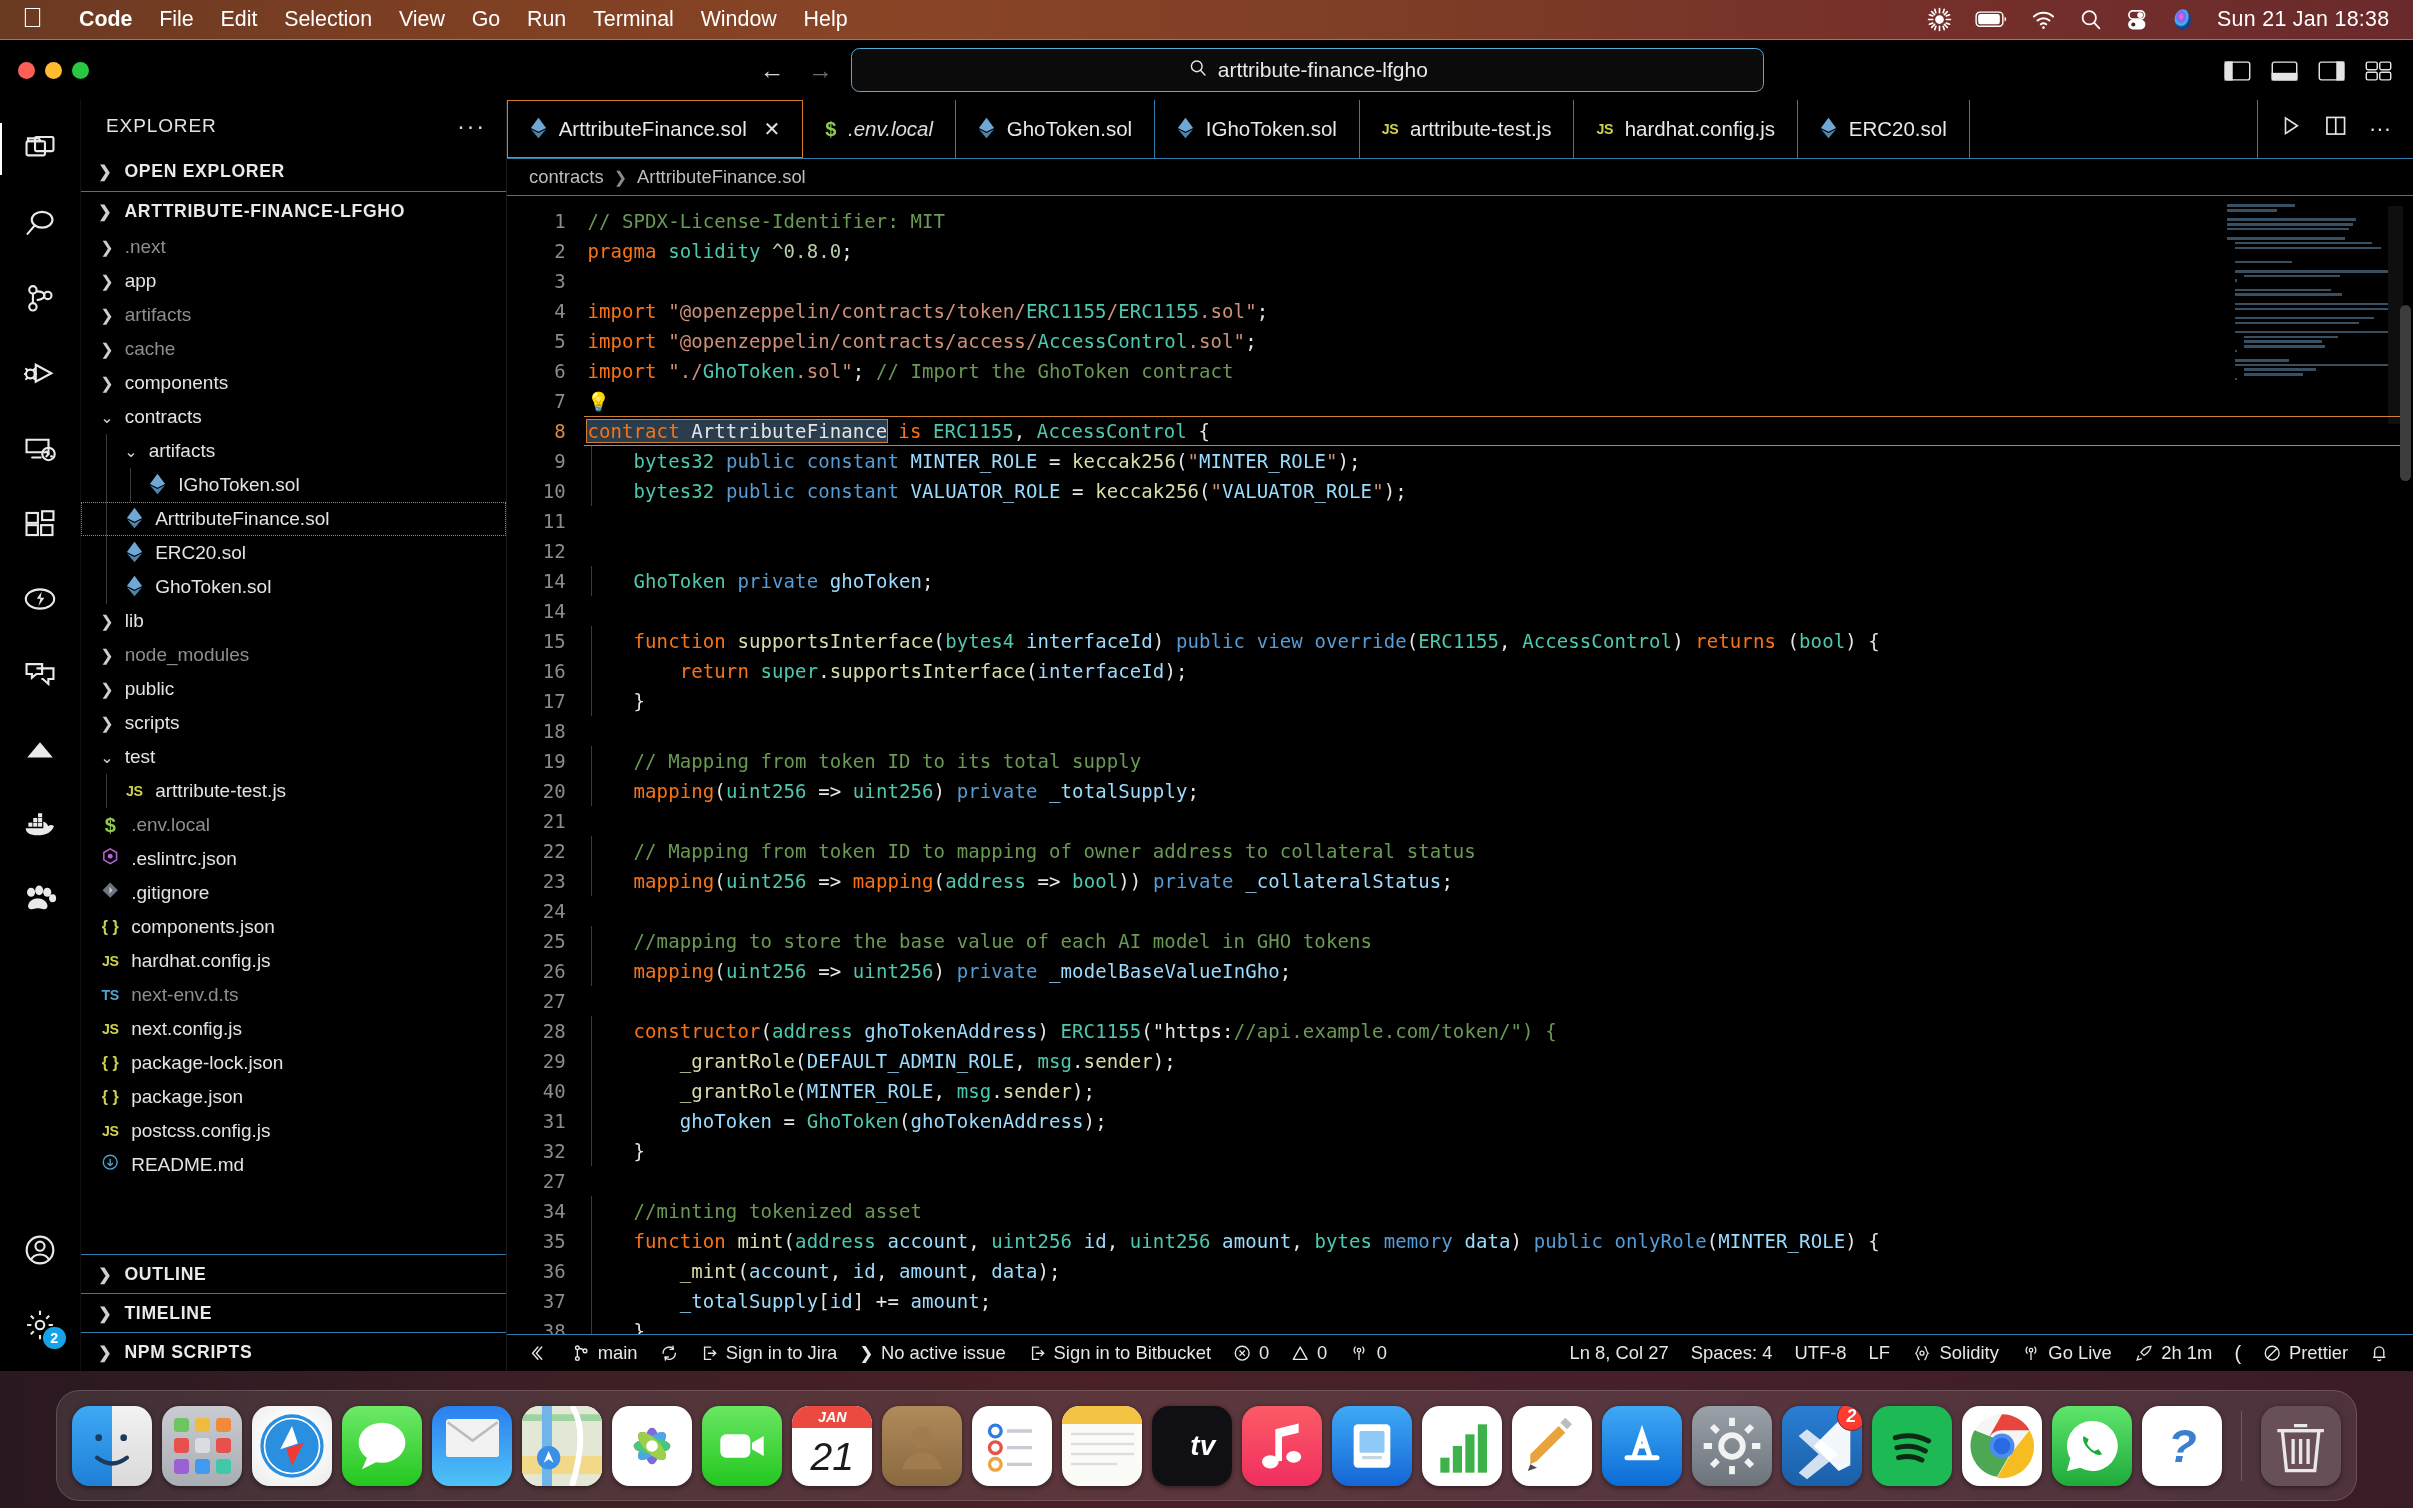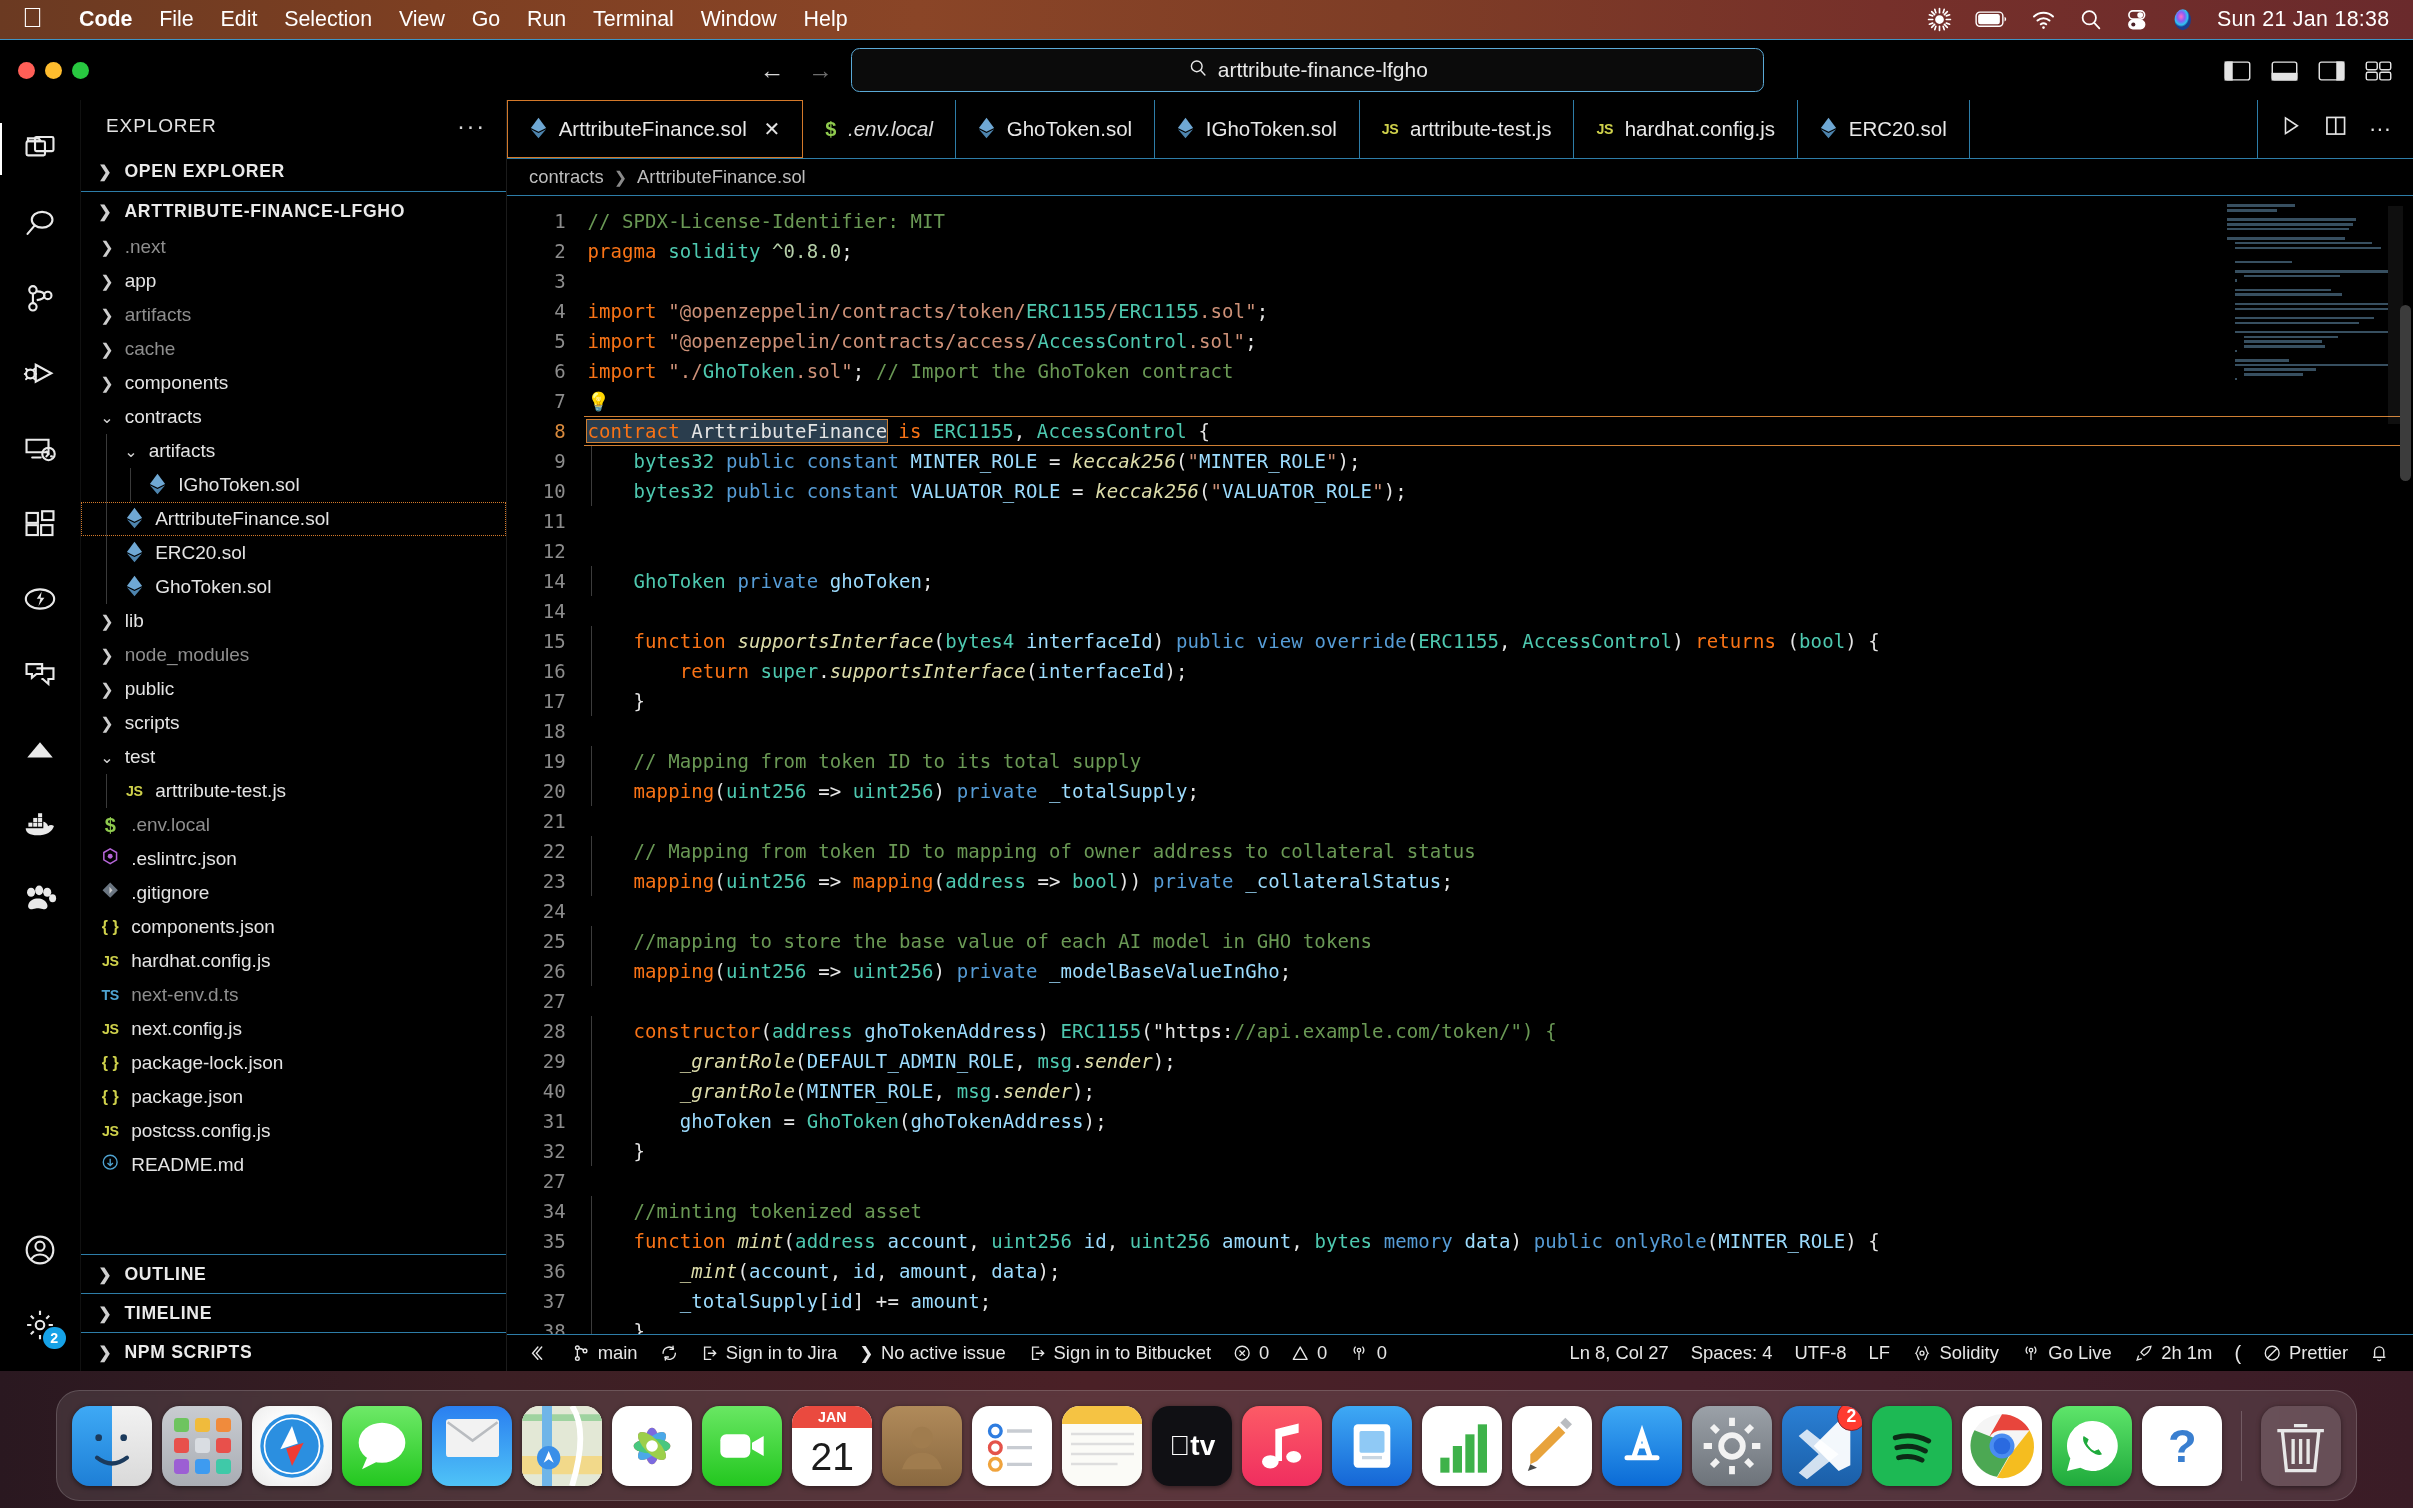--- a/index.html
+++ b/index.html
@@ -169,21 +169,21 @@
   .selbox { background: #2a3d4d; outline: 1.3px solid #cf7f33; }
   .caret { display:inline-block; width:0; border-left: 1.7px solid #fff; height: 22.6px; vertical-align: -4.2px; margin: 0 -0.8px;}
   .ig { position:absolute; left:6.7px; top:0; bottom:0; width:0.8px; background:#3c3c3c;}
   .bulb { color:#f2c44a; font-size: 18.4px;}
   
   .c-com { color: #6a9955; }
   .c-kw  { color: #f97316; }
   .c-kw2 { color: #569cd6; }
   .c-str { color: #ce9178; }
   .c-typ { color: #4ec9b0; }
-  .c-fn  { color: #dcdcaa; font-style: italic; }
+  .c-fn  { color: #dcdcaa; }
   .c-var { color: #9cdcfe; }
   .c-num { color: #b5cea8; }
   .c-pm  { color: #e6e6e6; }
 
   #minimap {
     position: absolute; right: 18.4px; top: 8.4px; width: 168px; height: 243px;
     opacity: 0.75;
   }
   #minimap .mmline { height: 2.5px; margin-bottom: 2.2px; background:#4a6a80; }
   #mmslider { position:absolute; right: 10px; top: 10px; width: 15px; height: 218px; background: rgba(255,255,255,0.06);}
@@ -195,21 +195,21 @@
     align-items: center; color: #e6e6e6; font-size: 18.4px;
     border-top: 1.3px solid #2d7da8; padding: 0 13.4px;
   }
   #statusbar .sg { display: flex; align-items: center; gap: 7.5px; padding: 0 11px; white-space: nowrap;}
   #statusbar .right { margin-left: auto; display: flex; align-items: center; }
 
   
   #dockwrap {
     position: absolute; left: 0; bottom: 0; width: 2413px; height: 137px;
     background: linear-gradient(90deg,#2a1820 0%,#3b1f24 20%,#4a2026 45%,#45202a 70%,#3a1c26 100%);
-    display: flex; align-items: flex-end; justify-content: center; z-index: 50;
+    display: flex; align-items: flex-end; justify-content: center; z-index: 50; font-style: italic;
   }
   #dock {
     height: 111px; margin-bottom: 6.7px;
     background: rgba(255,255,255,0.10);
     border: 1.3px solid rgba(255,255,255,0.16);
     border-radius: 23.5px;
     display: flex; align-items: center; gap: 10px; padding: 0 15px;
     backdrop-filter: blur(3.4px);
   }
   .dicon {

